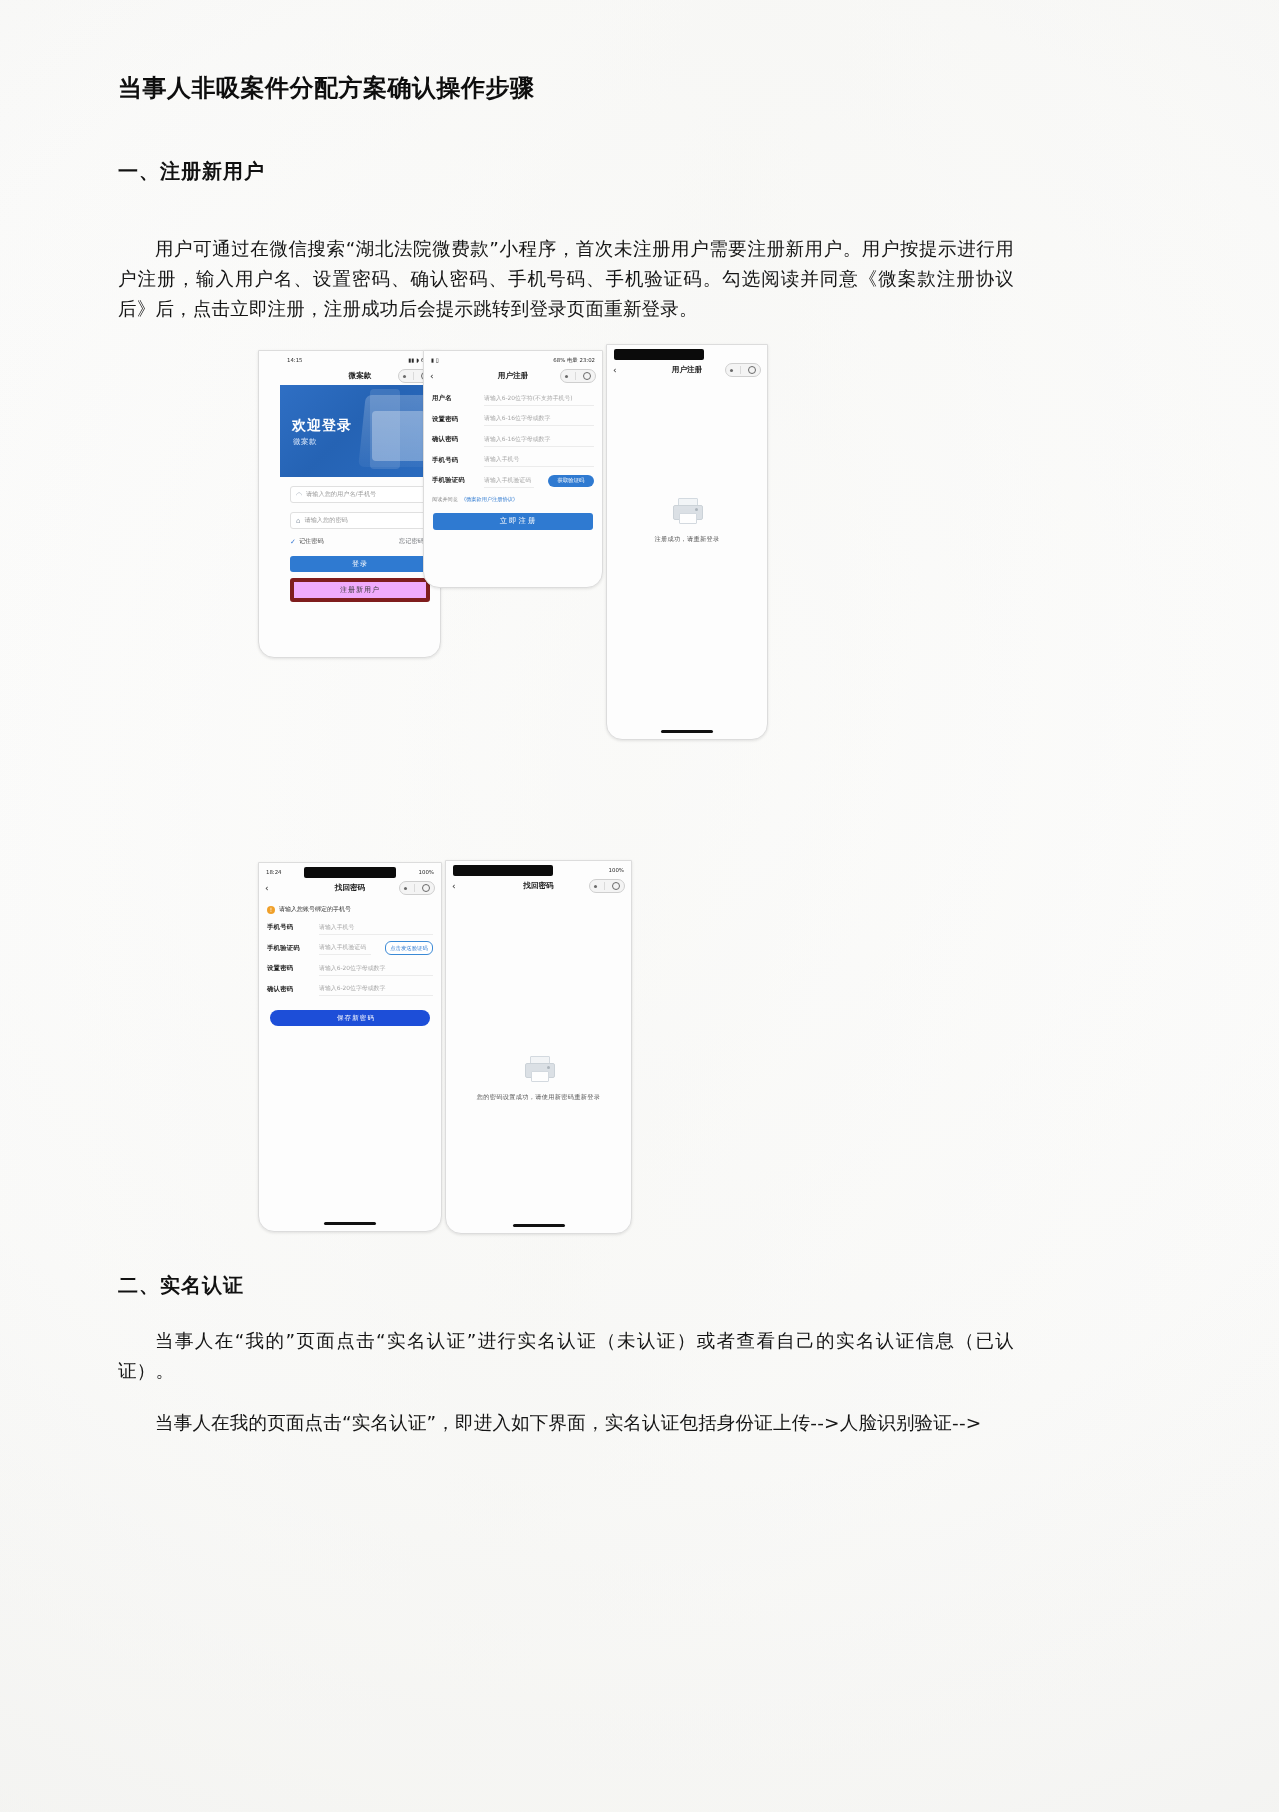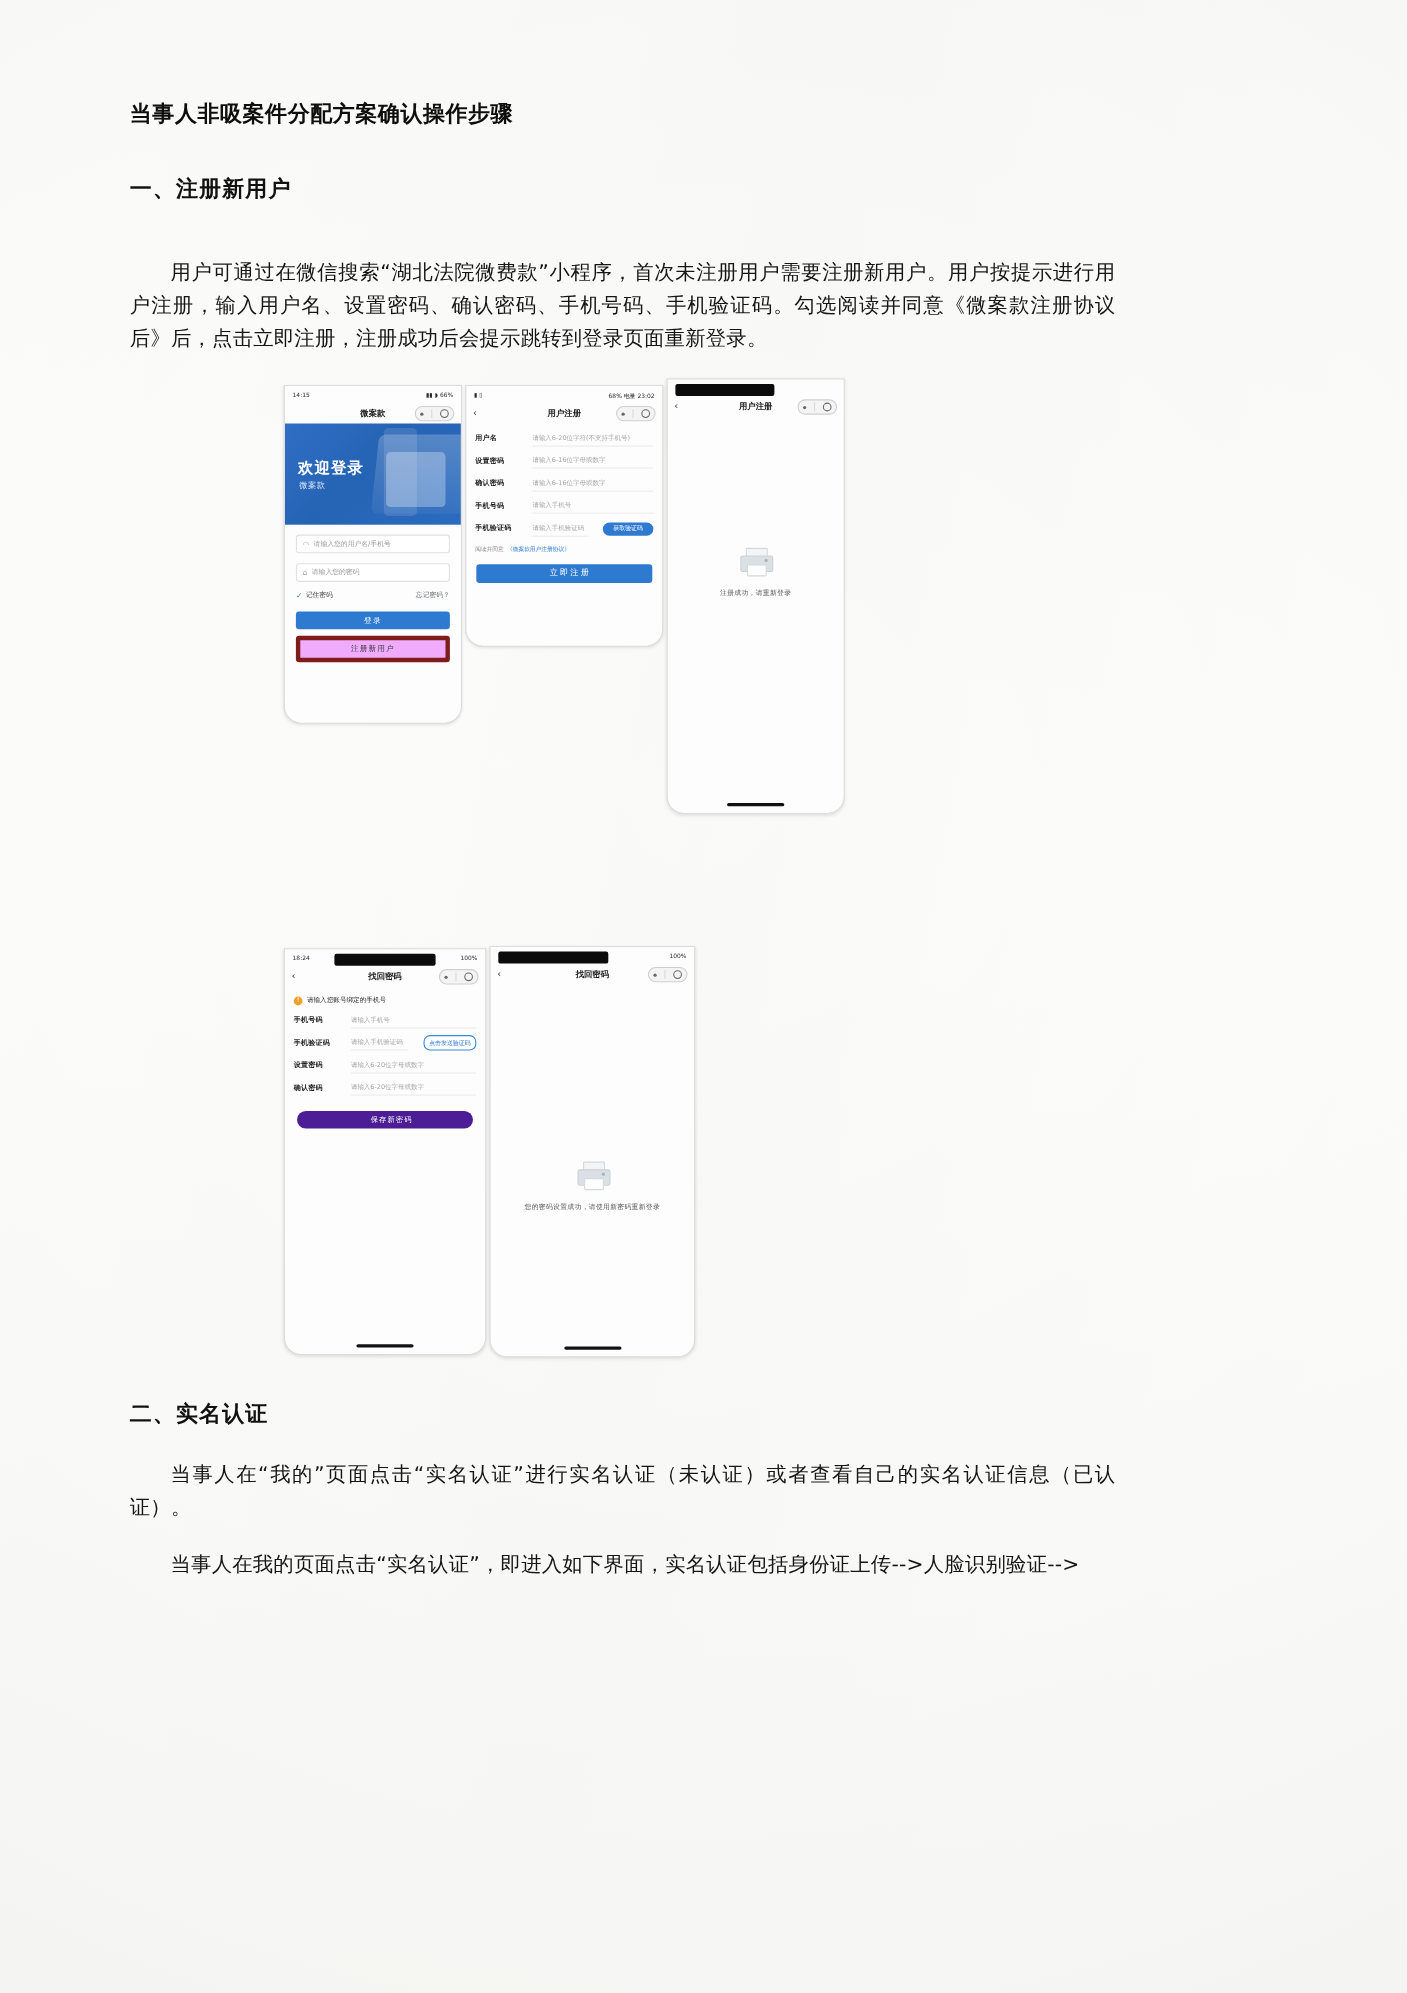--- a/index.html
+++ b/index.html
@@ -25,22 +25,22 @@
     pointer-events:none;
   }
   .content{
     position:absolute;
     left:118px; top:0; width:900px; height:1812px;
   }
 
   h1.doc-title{
     margin:0;
     position:absolute;
-    left:0; top:90px;
-    font-size:20px;
+    left:0; top:72px;
+    font-size:24px;
     font-weight:bold;
     letter-spacing:.5px;
     color:#0e0e0e;
     font-family:Liberation Mono, monospace;
     filter:blur(.18px);
   }
 
   h2.sec-title{
     margin:0;
     position:absolute;
@@ -181,21 +181,21 @@
   .code-btn.ghost{background:#fff;border:1px solid #3b8ad6;color:#2f7ad1;}
   .agree{
     padding:8px 8px 0 8px;font-size:5.2px;color:#8a8a8a;display:flex;gap:3px;align-items:center;
   }
   .agree .lnk{color:#2f7ad1;}
   .btn-reg{
     margin:10px 9px 0 9px;height:17px;border-radius:3px;background:#2f7ad1;
     color:#fff;font-size:7.4px;display:flex;align-items:center;justify-content:center;letter-spacing:2px;padding-left:11px;
   }
   .btn-save{
-    margin:14px 11px 0 11px;height:16px;border-radius:10px;background:#4c1d95;
+    margin:14px 11px 0 11px;height:16px;border-radius:10px;background:#1d4ed8;
     color:#fff;font-size:6.6px;display:flex;align-items:center;justify-content:center;letter-spacing:1px;padding-left:12px;
   }
 
   .tip{
     display:flex;align-items:center;gap:4px;
     padding:8px 8px 0 8px;font-size:6px;color:#2b2b2b;
   }
   .tip .warn{
     width:8px;height:8px;border-radius:50%;background:#f0a02a;color:#fff;
     font-size:6px;display:flex;align-items:center;justify-content:center;flex:none;
@@ -241,21 +241,21 @@
   <div class="content">
 
     <h1 class="doc-title">当事人非吸案件分配方案确认操作步骤</h1>
 
     <h2 class="sec-title sec-1">一、注册新用户</h2>
 
     <p class="body para-1">用户可通过在微信搜索“湖北法院微费款”小程序，首次未注册用户需要注册新用户。用户按提示进行用户注册，输入用户名、设置密码、确认密码、手机号码、手机验证码。勾选阅读并同意《微案款注册协议后》后，点击立即注册，注册成功后会提示跳转到登录页面重新登录。</p>
 
     <div class="shots shots-1">
 
-      <div class="phone" style="left:120px;top:0;width:160px;height:306px;">
+      <div class="phone" style="left:120px;top:0;width:160px;height:306px;padding-left:21px;">
         <div class="statusbar">
           <span>14:15</span>
           <span class="sb-right">
             <span>▮▮</span>
             <span>◗</span>
             <span>66%</span>
           </span>
         </div>
         <div class="navbar">
           <span class="nav-title">微案款</span>

